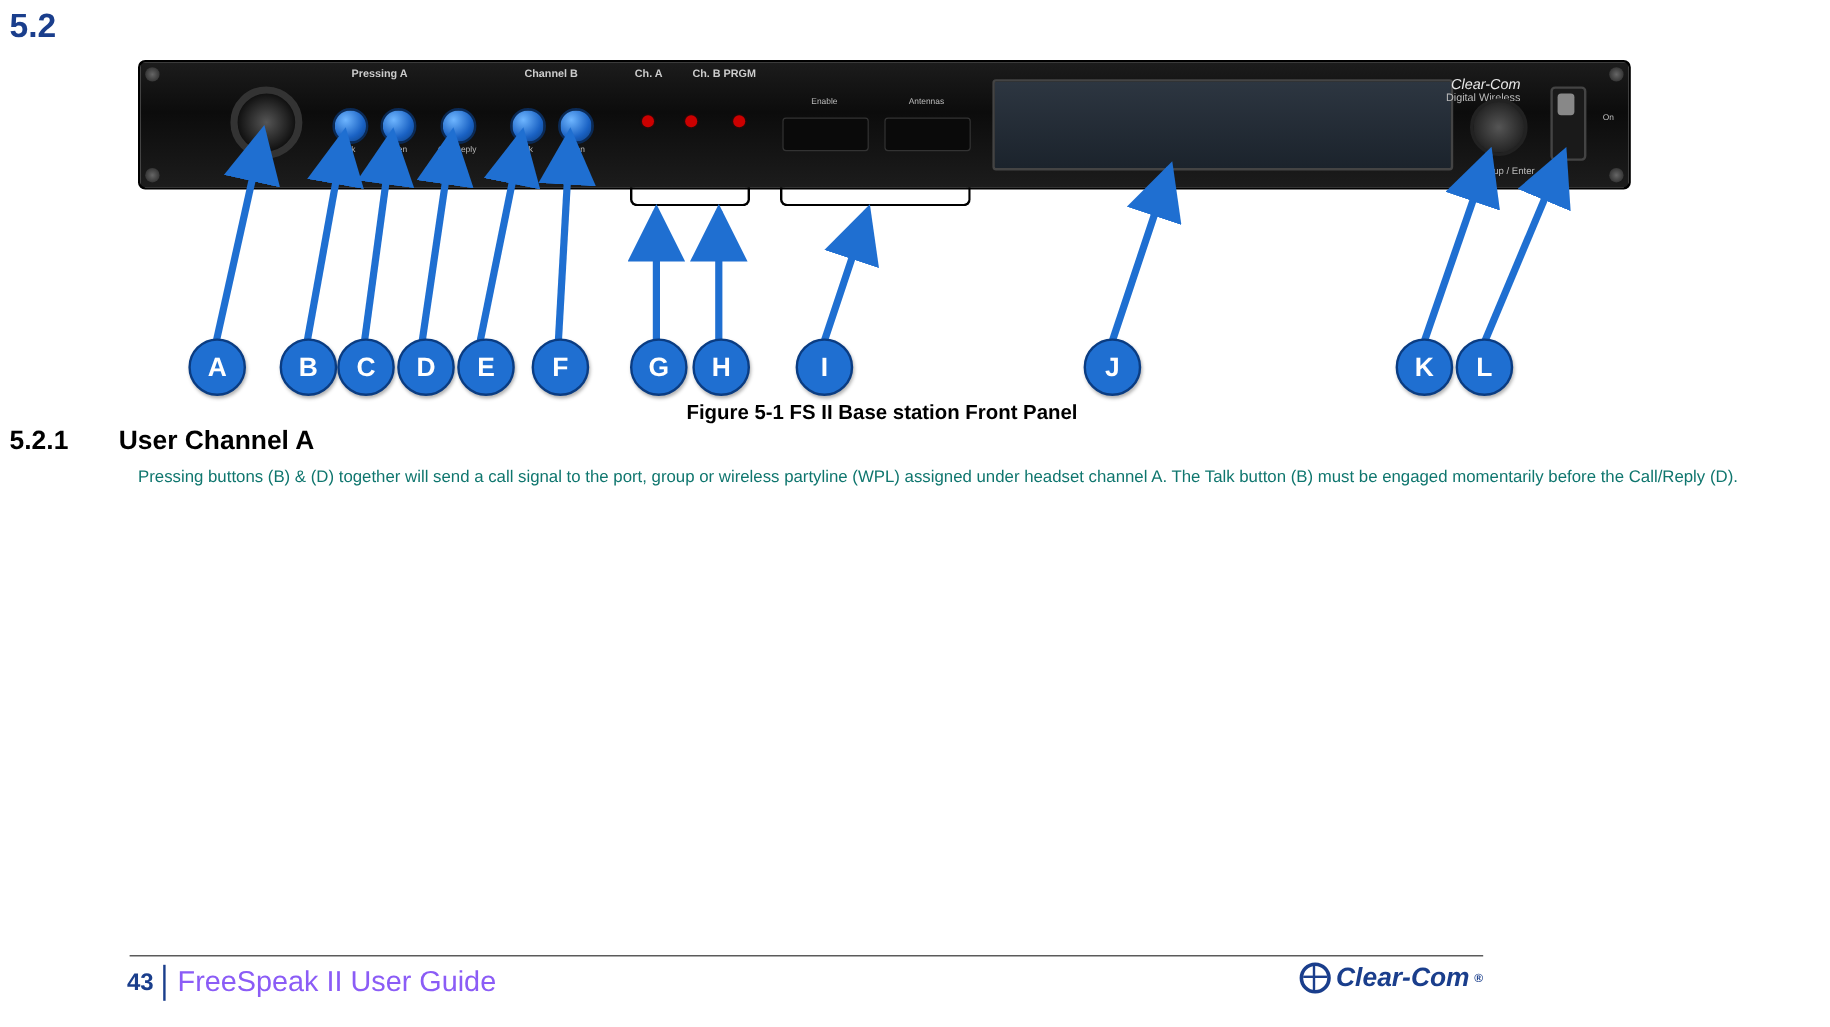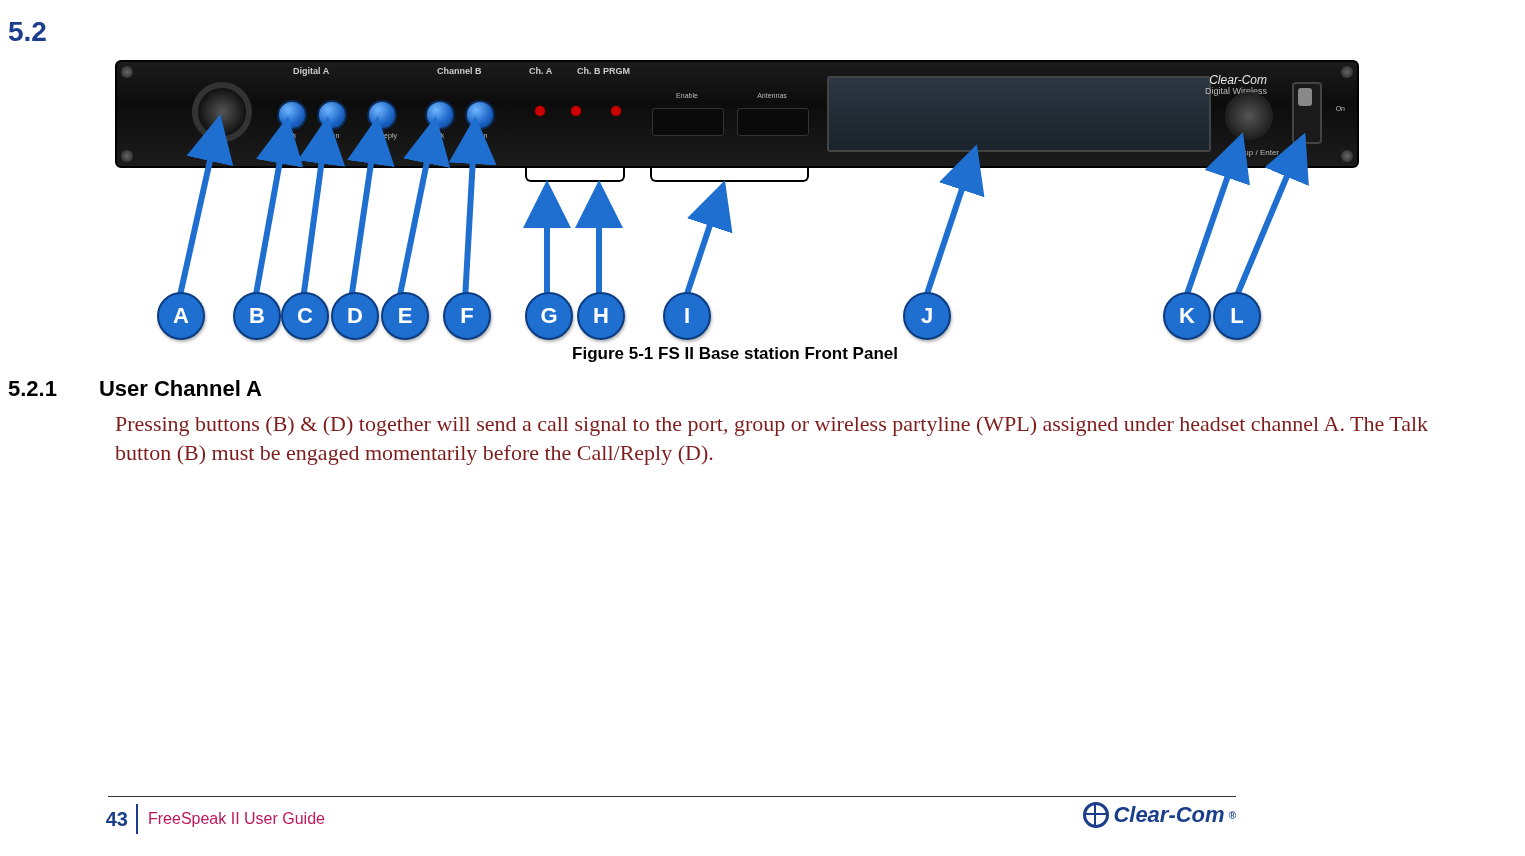--- a/index.html
+++ b/index.html
@@ -18,21 +18,21 @@
     height: 856px;
   }
 
   .h2-row {
     display: flex;
     align-items: baseline;
     gap: 40px;
     color: #1a3e8c;
     font-weight: bold;
     font-size: 28px;
-    padding: 16px 0 0 8px;
+    padding: 6px 0 0 8px;
   }
 
   .figure-wrap {
     margin: 12px 0 0 115px;
     position: relative;
     width: 1280px;
   }
 
   .device {
     position: relative;
@@ -222,37 +222,36 @@
   .figure-caption {
     width: 1240px;
     text-align: center;
     font-weight: bold;
     font-size: 17px;
     color: #000;
     margin-top: 176px;
   }
 
   .section-block {
-    margin: 12px 0 0 8px;
+    margin: 0 0 0 8px;
   }
   .h3-row {
     display: flex;
     align-items: baseline;
     gap: 42px;
     font-weight: bold;
     font-size: 22px;
     color: #000;
   }
   .body-text {
     margin: 8px 0 0 107px;
     width: 1350px;
-    font-size: 22px;
-    color: #7f1d1d;
+    font-size: 14px;
+    color: #0f766e;
     line-height: 1.3;
-    font-family: Liberation Serif, serif;
   }
 
   .footer {
     position: absolute;
     left: 0;
     bottom: 8px;
     width: 1276px;
     height: 52px;
   }
   .footer-rule {
@@ -273,22 +272,22 @@
     font-size: 20px;
     padding-right: 8px;
     border-right: 2px solid #1a3e8c;
     height: 30px;
     line-height: 30px;
   }
   .footer-title {
     position: absolute;
     top: 8px;
     left: 148px;
-    color: #be185d;
-    font-size: 16px;
+    color: #8b5cf6;
+    font-size: 24px;
     line-height: 30px;
   }
   .footer-logo {
     position: absolute;
     top: 6px;
     right: 40px;
     color: #1a3e8c;
     font-weight: bold;
     font-style: italic;
     font-size: 22px;
@@ -330,21 +329,21 @@
 
     <div class="device">
       <div class="screw tl"></div>
       <div class="screw bl"></div>
       <div class="screw tr"></div>
       <div class="screw br"></div>
 
       <div class="headset-jack"></div>
       <div class="headset-label">Headset</div>
 
-      <div class="group-label" style="left:176px">Digital A</div>
+      <div class="group-label" style="left:176px">Pressing A</div>
       <div class="bluebtn" style="left:160px"></div>
       <div class="smalllabel" style="left:156px">Talk</div>
       <div class="bluebtn" style="left:200px"></div>
       <div class="smalllabel" style="left:196px">Listen</div>
 
       <div class="bluebtn" style="left:250px"></div>
       <div class="smalllabel" style="left:244px;width:40px">Call/Reply</div>
 
       <div class="group-label" style="left:320px">Channel B</div>
       <div class="bluebtn" style="left:308px"></div>

